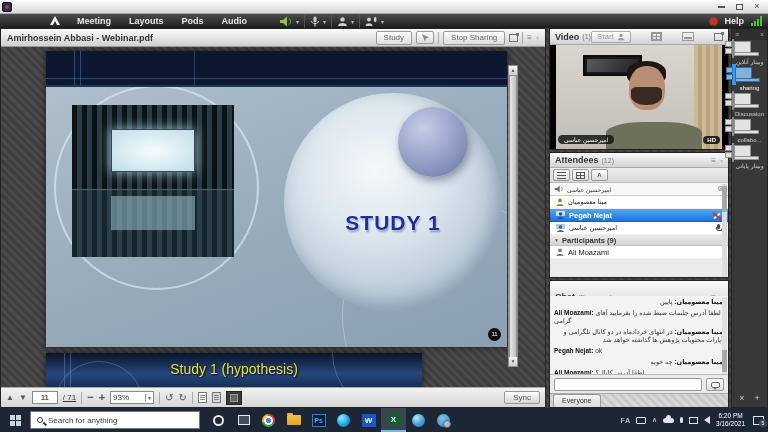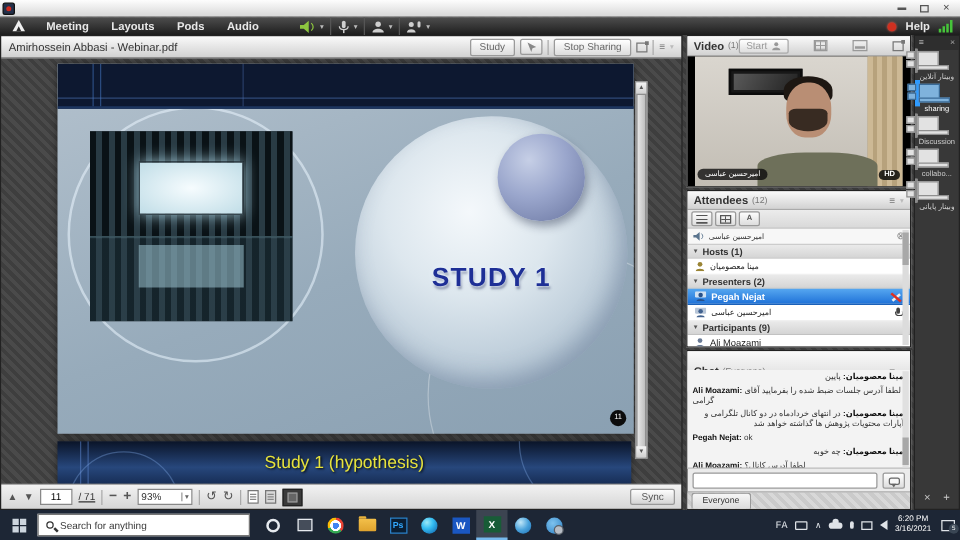--- a/index.html
+++ b/index.html
@@ -16,21 +16,21 @@
   .tb-appico::after{content:"";position:absolute;left:2px;top:2px;width:4px;height:4px;border-radius:50%;background:#d22a1e;}
   .tb-title{font-size:9px;color:#222;white-space:nowrap;}
   .tb-btns{margin-left:auto;display:flex;}
   .wbtn{width:18px;height:11px;display:flex;align-items:center;justify-content:center;color:#444;}
   .ico-min{width:7px;height:2px;background:#555;}
   .ico-max{width:7px;height:6px;border:1px solid #555;}
   .ico-x{font-size:9px;line-height:9px;color:#444;}
 
   
   .menubar{left:0;top:14px;width:768px;height:14px;background:linear-gradient(#4d4d4d,#1d1d1d);
-    display:flex;align-items:center;color:#e8e8e8;}
+    display:flex;align-items:center;color:#e8e8e8;padding-left:40px;}
   .adlogo{width:14px;height:10px;margin:0 6px 0 8px;position:relative;}
   .adlogo::before{content:"";position:absolute;left:2px;bottom:1px;
     border-left:5px solid transparent;border-right:5px solid transparent;border-bottom:9px solid #f0f0f0;}
   .adlogo::after{content:"";position:absolute;left:5px;bottom:1px;
     border-left:2px solid transparent;border-right:2px solid transparent;border-bottom:4px solid #2a2a2a;}
   .mitem{font-size:9px;font-weight:bold;padding:0 9px;height:14px;line-height:14px;}
   .mb-icons{display:flex;align-items:center;margin-left:18px;}
   .mb-grp{display:flex;align-items:center;padding:0 5px;height:14px;border-left:1px solid #555;}
   .mb-grp:first-child{border-left:none;}
   .dd{font-size:6px;color:#bbb;margin-left:3px;}
@@ -45,21 +45,21 @@
   .phead{height:16px;background:linear-gradient(#fafafa,#d2d2d2);border-bottom:1px solid #aaa;
     display:flex;align-items:center;padding:0 5px;color:#333;}
   .ptitle{font-size:9px;font-weight:bold;}
   .pcount{font-size:7px;color:#777;margin-left:3px;}
   .pmenu{margin-left:auto;font-size:8px;color:#777;display:flex;align-items:center;gap:1px;}
 
   
   .sharepod{left:0;top:28px;width:546px;height:380px;background:#3c3c3c;border:1px solid #222;}
   .sp-head{position:absolute;left:0;top:0;right:0;height:18px;background:linear-gradient(#fafafa,#d0d0d0);
     border-bottom:1px solid #999;display:flex;align-items:center;padding:0 6px;}
-  .sp-title{font-size:9px;font-weight:normal;color:#333;}
+  .sp-title{font-size:9px;font-weight:bold;color:#333;}
   .sp-tools{margin-left:auto;display:flex;align-items:center;gap:4px;}
   .btn{font-size:8px;color:#666;background:linear-gradient(#fff,#dcdcdc);border:1px solid #9a9a9a;
     border-radius:2px;padding:1px 7px;line-height:10px;}
   .tinybtn{width:18px;height:13px;display:flex;align-items:center;justify-content:center;
     background:linear-gradient(#fff,#dcdcdc);border:1px solid #9a9a9a;border-radius:2px;color:#777;font-size:8px;}
   .vsep{width:1px;height:12px;background:#aaa;}
   .fsico{width:9px;height:8px;border:1px solid #777;position:relative;}
   .fsico::after{content:"";position:absolute;right:-2px;top:-2px;width:3px;height:3px;background:#777;}
 
   .sp-content{position:absolute;left:0;top:18px;right:0;bottom:20px;overflow:hidden;
@@ -89,21 +89,21 @@
   .ph-floor{position:absolute;left:0;right:0;top:56%;bottom:0;
     background:repeating-linear-gradient(90deg,#16252c 0 5px,#2e424c 5px 10px);opacity:.9;}
   .ph-skyref{position:absolute;left:24%;top:60%;width:52%;height:22%;background:#9dc3cf;opacity:.55;}
   .study1{position:absolute;left:238px;top:160px;width:218px;text-align:center;
     font-size:21px;font-weight:bold;letter-spacing:1px;color:#1e2f96;
     text-shadow:0 0 6px rgba(235,245,255,.95),0 0 2px rgba(235,245,255,.9),1px 2px 2px rgba(20,30,80,.5);}
   .pagebadge{position:absolute;right:6px;bottom:6px;width:13px;height:13px;border-radius:50%;
     background:#0c0c0c;color:#fff;font-size:6px;line-height:13px;text-align:center;}
 
   
-  .slide2{position:absolute;left:45px;top:306px;width:459px;height:36px;overflow:hidden;
+  .slide2{position:absolute;left:45px;top:306px;width:376px;height:36px;overflow:hidden;
     background:linear-gradient(#0a1428 0%,#27477c 58%,#152a50 100%);box-shadow:0 0 6px rgba(0,0,0,.6);}
   .s2line{position:absolute;top:0;bottom:0;width:1px;background:rgba(90,130,200,.55);}
   .s2ring{position:absolute;left:8px;top:8px;width:90px;height:90px;border:1px solid rgba(120,160,220,.4);border-radius:50%;}
   .s2ring2{position:absolute;right:-30px;top:-60px;width:120px;height:120px;border:1px solid rgba(120,160,220,.4);border-radius:50%;}
   .s2title{position:absolute;left:0;right:0;top:8px;text-align:center;font-size:14px;color:#e6e23c;
     text-shadow:1px 1px 2px #000;}
 
   
   .dscroll{position:absolute;left:507px;top:18px;width:10px;bottom:20px;background:#c9c9c9;border:1px solid #8f8f8f;}
   .dsarr{position:absolute;left:0;width:8px;height:9px;background:linear-gradient(#f4f4f4,#cfcfcf);
@@ -464,34 +464,26 @@
         </span>
     </div>
     <div class="spkrow">
       <svg width="10" height="8" viewBox="0 0 14 11">
           <path d="M1 4h3l4-3.4v9.8L4 7H1z" fill="#5a748e"></path>
           <path d="M10 2.5c2 1.8 2 4.2 0 6" stroke="#5a748e" stroke-width="1" fill="none"></path>
         </svg>
       <span class="spkname">امیرحسین عباسی</span>
       <span class="spkx">⊗</span>
     </div>
-    <div class="sect">
-      <span class="tri">▼</span>
-      <span class="slabel">Hosts (1)</span>
-    </div>
     <div class="arow">
       <svg width="8" height="8" viewBox="0 0 8 8">
           <circle cx="4" cy="2.4" r="1.9" fill="#9a8435"></circle>
           <path d="M0.6 8c0-2.6 6.8-2.6 6.8 0z" fill="#9a8435"></path>
         </svg>
       <span class="aname" style="font-size:6.5px">مینا معصومیان</span>
-    </div>
-    <div class="sect">
-      <span class="tri">▼</span>
-      <span class="slabel">Presenters (2)</span>
     </div>
     <div class="arow sel">
       <svg width="9" height="8" viewBox="0 0 9 8">
           <rect x="0" y="0" width="9" height="5" rx="1" fill="#cfe0f2"></rect>
           <circle cx="4.5" cy="3" r="1.8" fill="#27508a"></circle>
           <path d="M1.2 8c0-2.4 6.6-2.4 6.6 0z" fill="#27508a"></path>
         </svg>
       <span class="aname">Pegah Nejat</span>
       <span class="rico nopencil"></span>
     </div>

